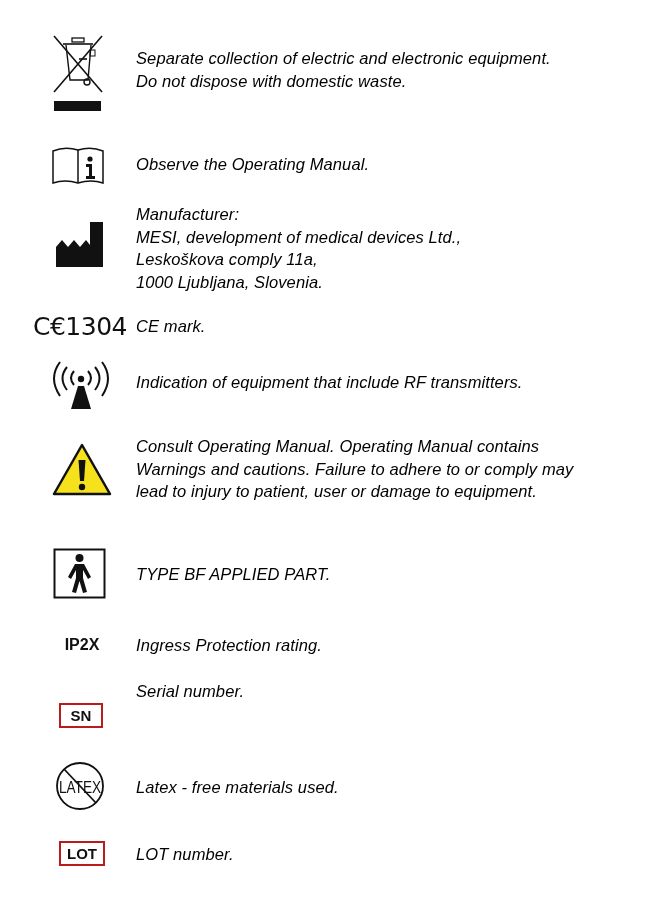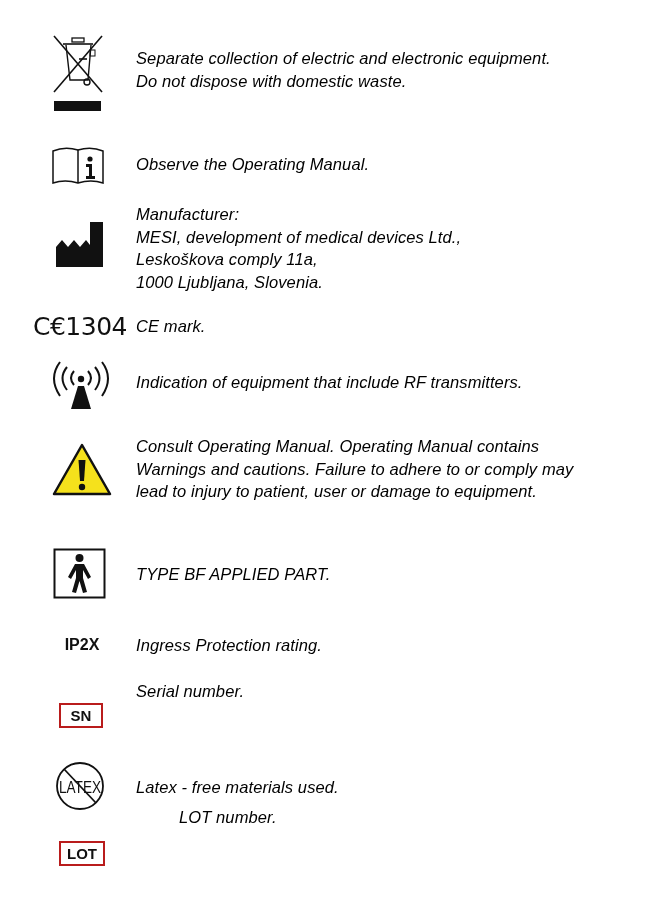--- a/index.html
+++ b/index.html
@@ -127,15 +127,15 @@
     <line x1="10" y1="8" x2="42" y2="42" stroke="#111" stroke-width="1.8"></line>
   </svg>
 </div>
 <div class="desc" style="top:776px;">
   <div>Latex - free materials used.</div>
 </div>
 
 <div class="sym" style="left:57px;top:840px;width:48px;height:27px;justify-content:flex-end;">
   <span class="boxlabel">LOT</span>
 </div>
-<div class="desc" style="top:806px;margin-left:43px;">
+<div class="desc" style="top:843px;">
   <div>LOT number.</div>
 </div>
 
 </body></html>

